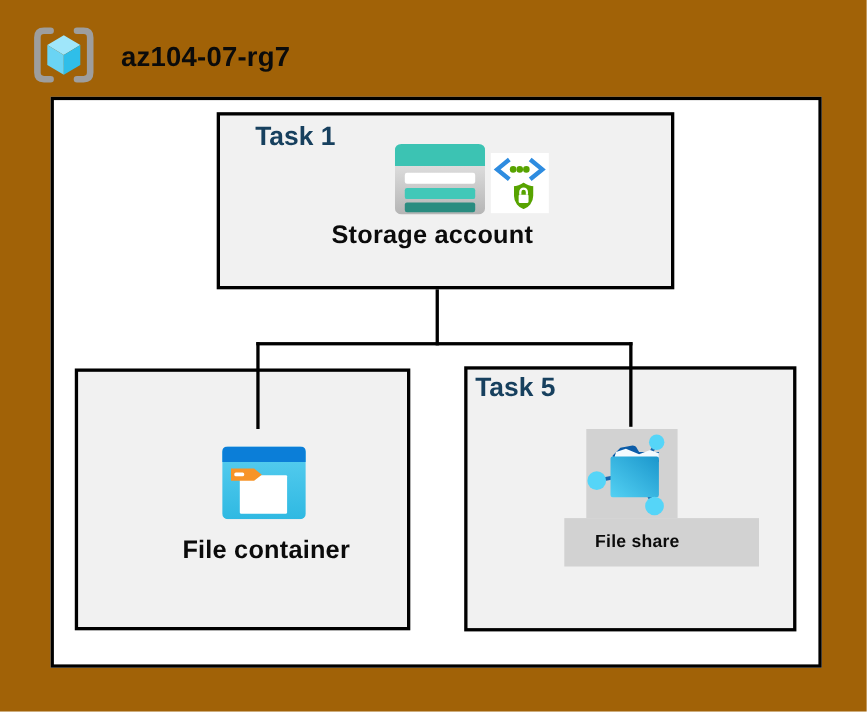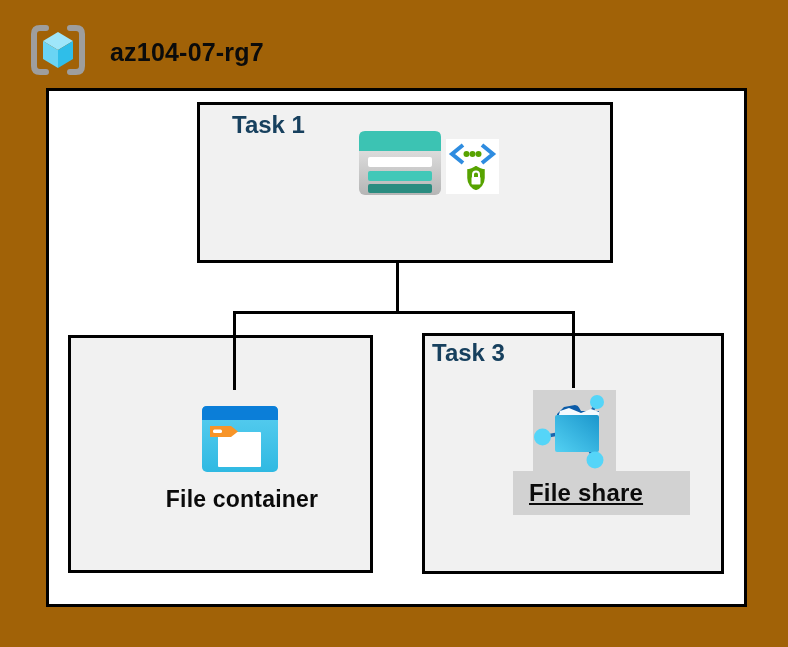--- a/index.html
+++ b/index.html
@@ -49,21 +49,21 @@
   
   .blob-icon { position: absolute; left: 131px; top: 68px; width: 76px; height: 66px; }
 
   
   .fs-icon-panel  { position: absolute; left: 108px; top: 54px; width: 83px; height: 81px; background: #d2d2d2; }
   .fs-icon-panel svg { position: absolute; left: 0; top: 0; }
   .fs-label-panel {
     position: absolute; left: 88px; top: 135px; width: 177px; height: 44px; background: #d2d2d2;
     display: flex; align-items: center;
   }
-  .fs-label-panel .item-label { position: static; padding-left: 16px; font-size: 24px; text-decoration: underline; }
+  .fs-label-panel .item-label { position: static; padding-left: 28px; font-size: 16px; }
 
   
   .connector { position: absolute; background: #000; z-index: 5; }
   .conn-v1 { left: 396px; top: 263px; width: 3px; height: 51px; }
   .conn-h  { left: 233px; top: 311px; width: 342px; height: 3px; }
   .conn-v2 { left: 233px; top: 311px; width: 3px; height: 79px; }
   .conn-v3 { left: 572px; top: 311px; width: 3px; height: 77px; }
 </style>
 </head>
 <body>
@@ -100,41 +100,42 @@
       <rect x="0" y="0" width="53" height="55" fill="#ffffff"></rect>
       <polyline points="17,6 6,15 17,24" fill="none" stroke="#2e8ce0" stroke-width="4"></polyline>
       <polyline points="36,6 47,15 36,24" fill="none" stroke="#2e8ce0" stroke-width="4"></polyline>
       <circle cx="20.5" cy="15" r="3" fill="#57a300"></circle>
       <circle cx="26.5" cy="15" r="3" fill="#57a300"></circle>
       <circle cx="32.5" cy="15" r="3" fill="#57a300"></circle>
       <path d="M30 26 C33.5 28.5 36.8 29.5 39.5 29.5 L39.5 39 C39.5 45.5 35 50.5 30 52 C25 50.5 20.5 45.5 20.5 39 L20.5 29.5 C23.2 29.5 26.5 28.5 30 26 Z" fill="#57a300" stroke="#ffffff" stroke-width="1.5"></path>
       <path d="M27 38 v-2.5 a3 3 0 0 1 6 0 v2.5" fill="none" stroke="#ffffff" stroke-width="2"></path>
       <rect x="25.5" y="38" width="9" height="7.5" rx="1" fill="#ffffff"></rect>
     </svg>
+    <div class="item-label">Storage account</div>
   </div>
 
   <div class="task-box task2">
     <svg class="blob-icon" viewBox="0 0 76 66" aria-hidden="true">
       <defs>
         <linearGradient id="bgrad" x1="0" y1="0" x2="0" y2="1">
           <stop offset="0" stop-color="#5acef0"></stop>
           <stop offset="1" stop-color="#2fb9e2"></stop>
         </linearGradient>
       </defs>
       <rect x="0" y="0" width="76" height="66" rx="5" fill="url(#bgrad)"></rect>
       <path d="M0 14 L0 5 Q0 0 5 0 L71 0 Q76 0 76 5 L76 14 Z" fill="#0b7ed8"></path>
       <rect x="16" y="26" width="43" height="35" rx="1" fill="#ffffff"></rect>
       <polygon points="8,20 29,20 36,25.5 29,31 8,31" fill="#f79428"></polygon>
       <rect x="11" y="23.5" width="9" height="3.5" rx="1.5" fill="#ffffff"></rect>
     </svg>
     <div class="item-label">File container</div>
   </div>
 
   <div class="task-box task3">
-    <div class="task-label">Task 3</div>
+    <div class="task-label">Task 5</div>
     <div class="fs-icon-panel">
       <svg width="83" height="81" viewBox="0 0 83 81" aria-hidden="true">
         <defs>
           <linearGradient id="fgrad" x1="0" y1="1" x2="1" y2="0">
             <stop offset="0" stop-color="#53d1f3"></stop>
             <stop offset="1" stop-color="#1b96cc"></stop>
           </linearGradient>
         </defs>
         <line x1="58" y1="23" x2="64" y2="12" stroke="#1a66ad" stroke-width="3.5"></line>
         <line x1="25" y1="44" x2="9" y2="47" stroke="#1a66ad" stroke-width="3.5"></line>

